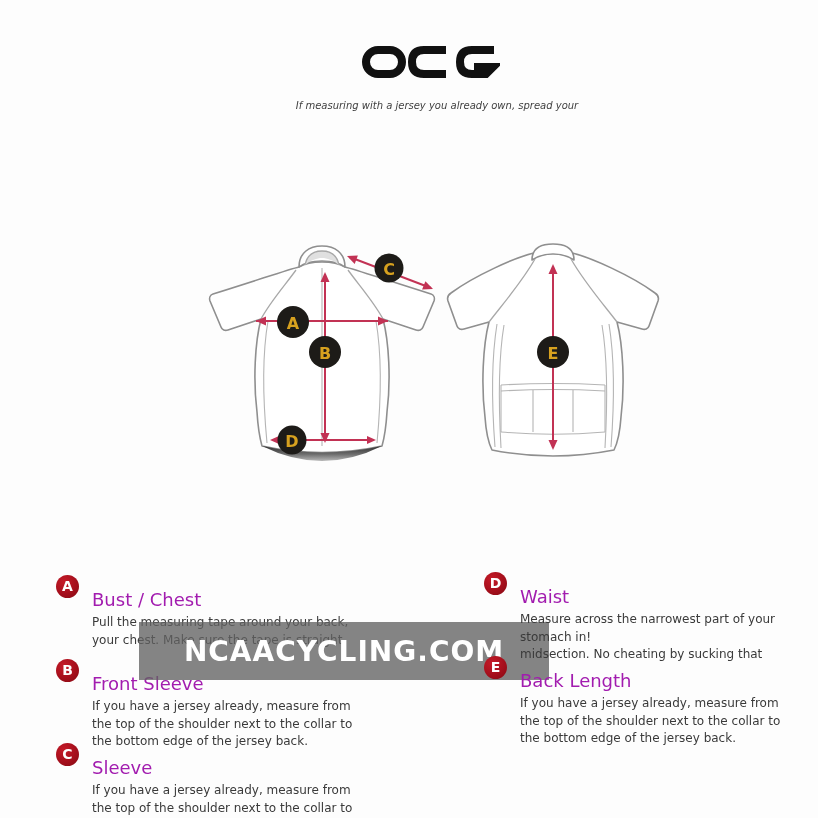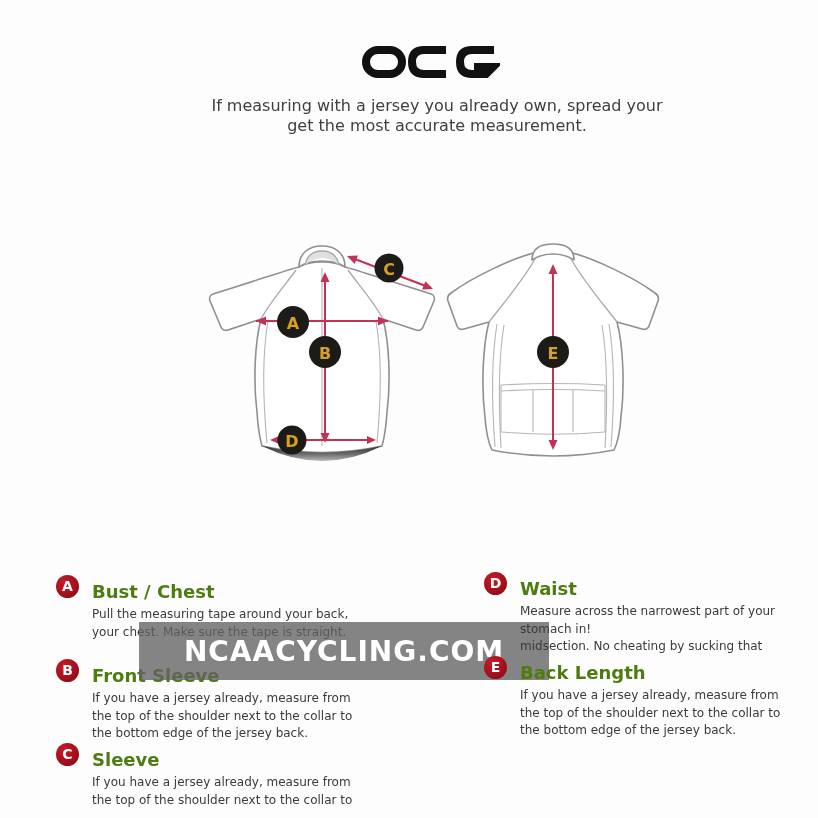--- a/index.html
+++ b/index.html
@@ -3,21 +3,21 @@
 <meta charset="utf-8">
 <style>
   html,body{margin:0;padding:0;background:#fdfdfd;}
   .page{position:relative;width:818px;height:818px;overflow:hidden;background:#fdfdfd;
         font-family:"DejaVu Sans","Liberation Sans",sans-serif;}
   
   .logo{position:absolute;left:360px;top:40px;width:140px;height:44px;}
   .logo .sr{position:absolute;left:0;top:0;width:100%;height:100%;opacity:0;overflow:hidden;}
   
   .intro{position:absolute;left:109px;top:96px;width:656px;text-align:center;
-         font-size:16px;line-height:19.5px;color:#404040;}
+         font-size:10px;line-height:19.5px;color:#404040;font-style:italic;}
   
   .jersey{position:absolute;}
   .jersey.front{left:198px;top:240px;width:250px;height:232px;}
   .jersey.back{left:442px;top:240px;width:224px;height:232px;}
   .sil{fill:#ffffff;stroke:#8f8f8f;stroke-width:1.6;stroke-linejoin:round;}
   .seam{fill:none;stroke:#a8a8a8;stroke-width:1.3;}
   .seam2{fill:none;stroke:#b5b5b5;stroke-width:1.1;}
   .arrow{stroke:#c23254;stroke-width:2;}
   .ahead{fill:#c23254;stroke:none;}
   .mcirc{fill:#1d1b18;stroke:none;}
@@ -27,42 +27,41 @@
   .watermark{position:absolute;left:139px;top:622px;width:410px;height:58px;z-index:3;
              background:rgba(98,98,98,0.78);display:flex;align-items:center;justify-content:center;}
   .watermark span{color:#ffffff;font-size:28px;font-weight:bold;letter-spacing:1px;}
   
   .sec{position:absolute;display:flex;gap:13px;align-items:flex-start;}
   .sec.left{z-index:1;}
   .sec.right{z-index:5;}
   .badge{flex:0 0 auto;width:23px;height:23px;margin-top:2px;border-radius:50%;
          background:radial-gradient(circle at 35% 30%, #c51a28 0%, #a50f1c 55%, #840a13 100%);
          color:#ffffff;font-size:14px;font-weight:bold;line-height:23px;text-align:center;}
-  .sec h3{margin:8px 0 3px 0;font-size:18px;line-height:22px;font-weight:bold;color:#4d7c0f;}
+  .sec h3{margin:16px 0 3px 0;font-size:18px;line-height:22px;font-weight:normal;color:#a21caf;}
   .sec .line{font-size:12px;line-height:17.7px;color:#3a3a3a;white-space:nowrap;}
 </style>
 </head>
 <body>
 
 <div class="page">
 
   <div class="logo">
     <svg width="140" height="44" viewBox="0 0 140 44">
       <g fill="none" stroke="#111111" stroke-width="8" stroke-linecap="butt" stroke-linejoin="miter">
         <rect x="6" y="10" width="36" height="24" rx="12"></rect>
         <path d="M86,10 H64 Q52,10 52,22 Q52,34 64,34 H86"></path>
         <path d="M134,10 H112 Q100,10 100,22 Q100,34 112,34 H126 L133,27 H114"></path>
       </g>
     </svg>
     <span class="sr">OCG</span>
   </div>
 
   <div class="intro">
     <div>If measuring with a jersey you already own, spread your</div>
-    <div>get the most accurate measurement.</div>
   </div>
 
   <svg class="jersey front" viewBox="0 0 250 232">
     <defs>
       <linearGradient id="hemGrad" x1="0" y1="0" x2="0" y2="1">
         <stop offset="0" stop-color="#2f2f2f"></stop>
         <stop offset="0.55" stop-color="#6e6e6e"></stop>
         <stop offset="1" stop-color="#b8b8b8"></stop>
       </linearGradient>
     </defs>

